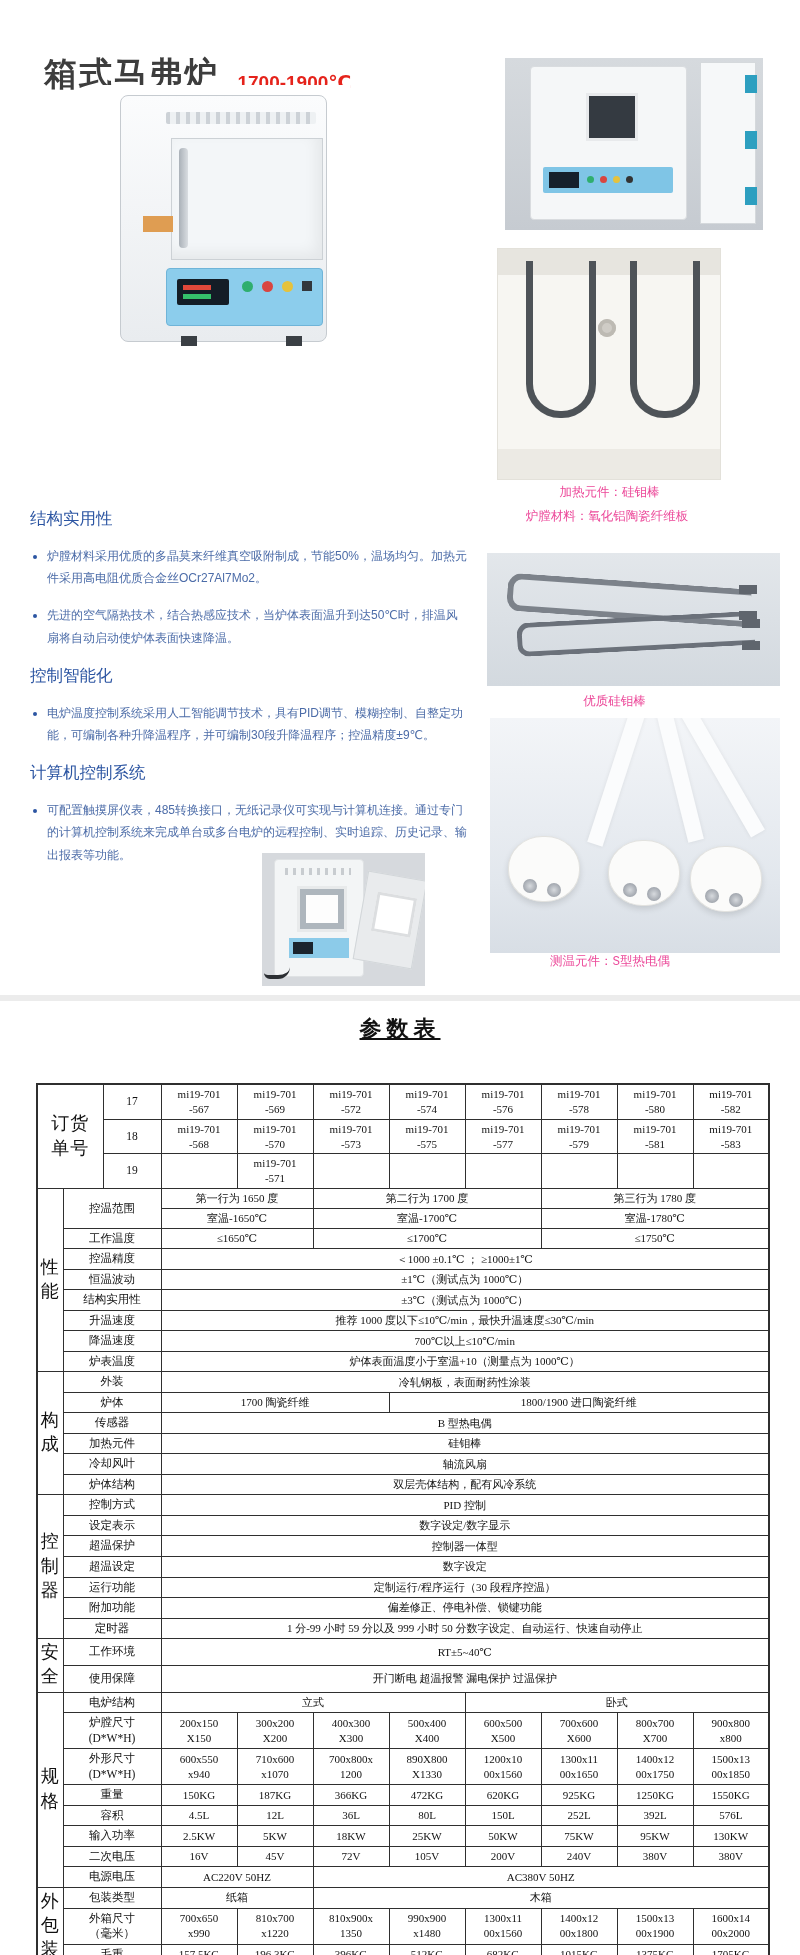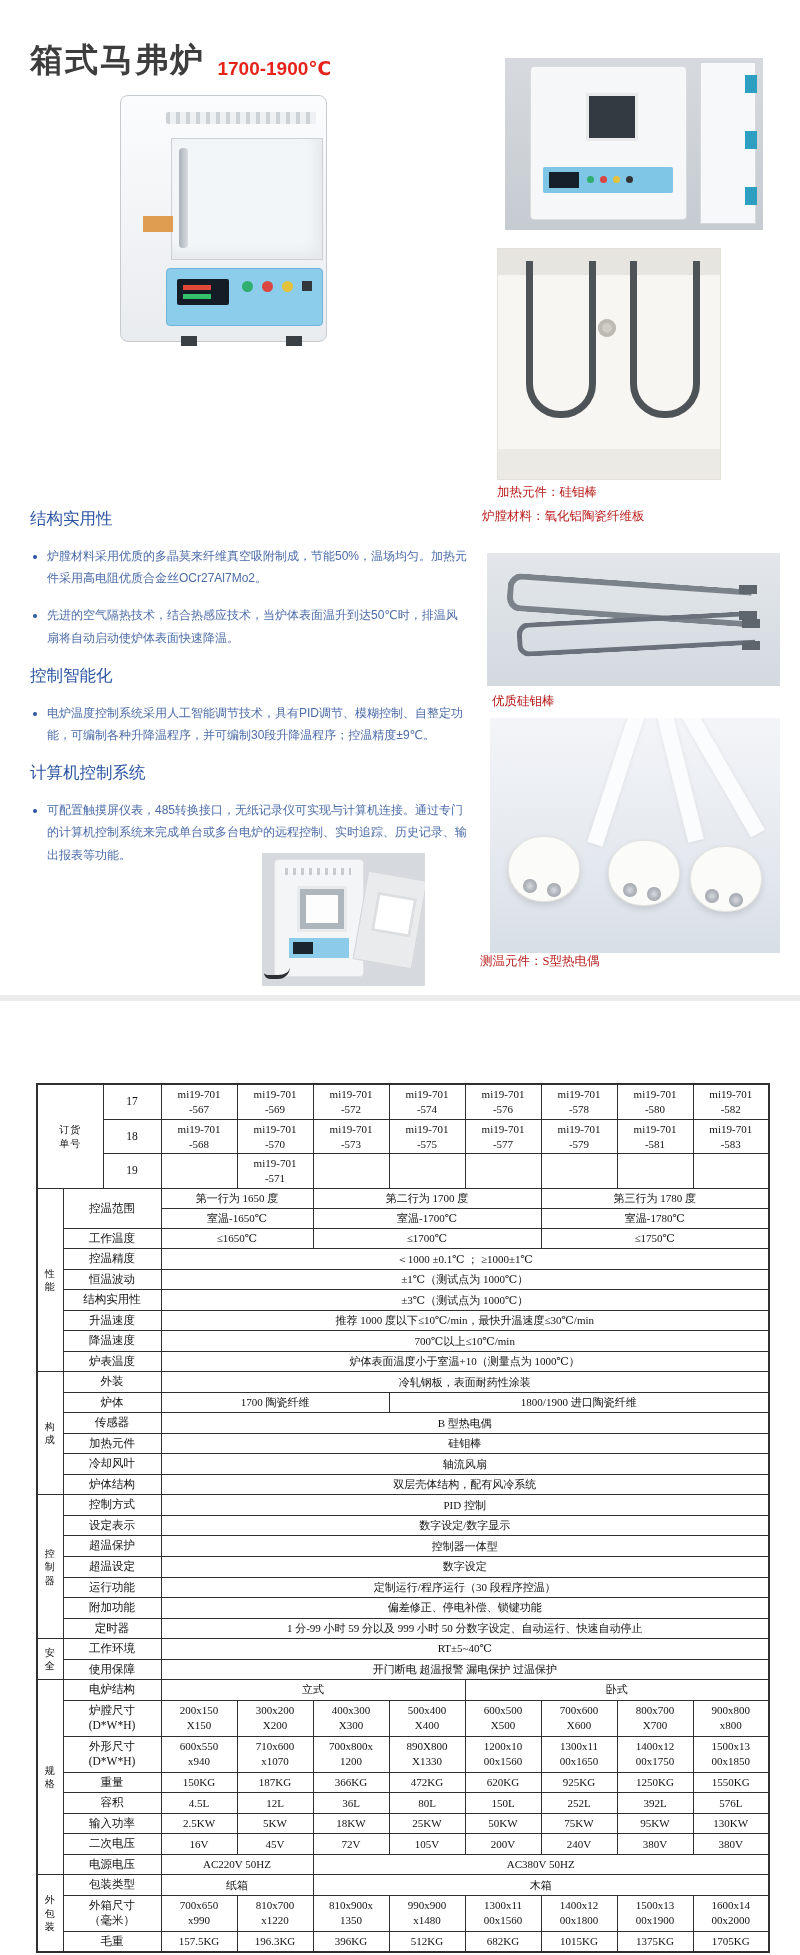--- a/index.html
+++ b/index.html
@@ -1,35 +1,35 @@
 <!DOCTYPE html>
 <html><head>
 <meta charset="utf-8">
 <style>
   html,body{margin:0;padding:0;background:#fff;}
   .page{position:relative;width:800px;height:1955px;background:#fff;overflow:hidden;
         font-family:"Liberation Sans","DejaVu Sans",sans-serif;}
 
   
   .title-row{position:absolute;left:30px;top:38px;white-space:nowrap;}
-  .title-row h1{display:inline-block;margin:0;font-size:33px;font-weight:bold;color:#3d3d3d;letter-spacing:2px;}
-  .temp-range{display:inline-block;margin-left:8px;position:relative;top:4px;
+  .title-row h1{display:inline-block;margin:14px;font-size:33px;font-weight:bold;color:#3d3d3d;letter-spacing:2px;}
+  .temp-range{display:inline-block;margin-left:0;position:relative;top:4px;
               color:#e5231b;font-size:19px;font-weight:bold;}
 
   
   .sections{position:absolute;left:30px;top:492px;width:438px;}
   .sections h3{margin:16px 0 6px 0;font-size:16.5px;font-weight:normal;color:#2c55a2;}
   .sections ul{margin:0;padding-left:17px;}
   .sections li{font-size:12px;color:#4c6ca8;line-height:1.85;margin:15px 0;}
   .sections li::marker{color:#2c55a2;}
   .foot{margin:0 0 0 17px;font-size:12px;color:#4c6ca8;line-height:1.85;}
 
   
-  .cap{position:absolute;font-family:Liberation Serif, serif;
-       font-size:12.5px;color:#b91c1c;}
+  .cap{position:absolute;text-align:center;font-family:Liberation Mono, monospace;
+       font-size:12.5px;color:#ec4899;}
 
   
   .photo{position:absolute;overflow:hidden;}
   .photo div{position:absolute;}
 
   #photo-main{left:100px;top:85px;width:250px;height:270px;background:#fff;}
   .pm-body{left:20px;top:10px;width:205px;height:245px;background:linear-gradient(180deg,#fbfcfd,#e9ecef);
            border:1px solid #c6cbd0;border-radius:8px;}
   .pm-vent{left:45px;top:16px;width:150px;height:12px;border-radius:2px;
            background:repeating-linear-gradient(90deg,#cdd2d7 0 4px,#eef1f3 4px 10px);}
@@ -121,21 +121,21 @@
   .divider{position:absolute;left:0;top:995px;width:800px;height:6px;background:#ececec;}
   .params-title{position:absolute;left:0;top:1014px;width:800px;text-align:center;
                 font-family:"Liberation Serif","DejaVu Serif",serif;font-size:22px;font-weight:bold;color:#111;
                 letter-spacing:5px;text-decoration:underline;}
 
   
   .spec{position:absolute;left:36px;top:1083px;width:732px;border-collapse:collapse;table-layout:fixed;
         font-family:"Liberation Serif","DejaVu Serif",serif;color:#111;border:2px solid #2f2f2f;}
   .spec td{border:1px solid #2f2f2f;text-align:center;vertical-align:middle;padding:2px 1px;
            font-size:11px;line-height:1.35;white-space:pre-line;overflow:hidden;}
-  .spec td.g{font-size:10px;letter-spacing:1px;}
+  .spec td.g{font-size:18px;letter-spacing:1px;font-family:Liberation Mono, monospace;}
   .spec td.l{font-size:11.5px;}
 </style>
 </head>
 <body>
 
 <div class="page">
 
   <div class="title-row">
     <h1>箱式马弗炉</h1>
     <span class="temp-range">1700-1900℃</span>
@@ -253,20 +253,21 @@
       </div>
     </div>
     <div class="pp-piece">
       <div class="pp-pwin"></div>
     </div>
     <div class="pp-cable"></div>
   </div>
 
   <div class="divider"></div>
 
+  <div class="params-title">参数表</div>
 
   <table id="spec-table" class="spec">
       <colgroup>
         <col style="width: 26px;">
         <col style="width: 40px;">
         <col style="width: 58px;">
         <col style="width: 76px;">
         <col style="width: 76px;">
         <col style="width: 76px;">
         <col style="width: 76px;">

